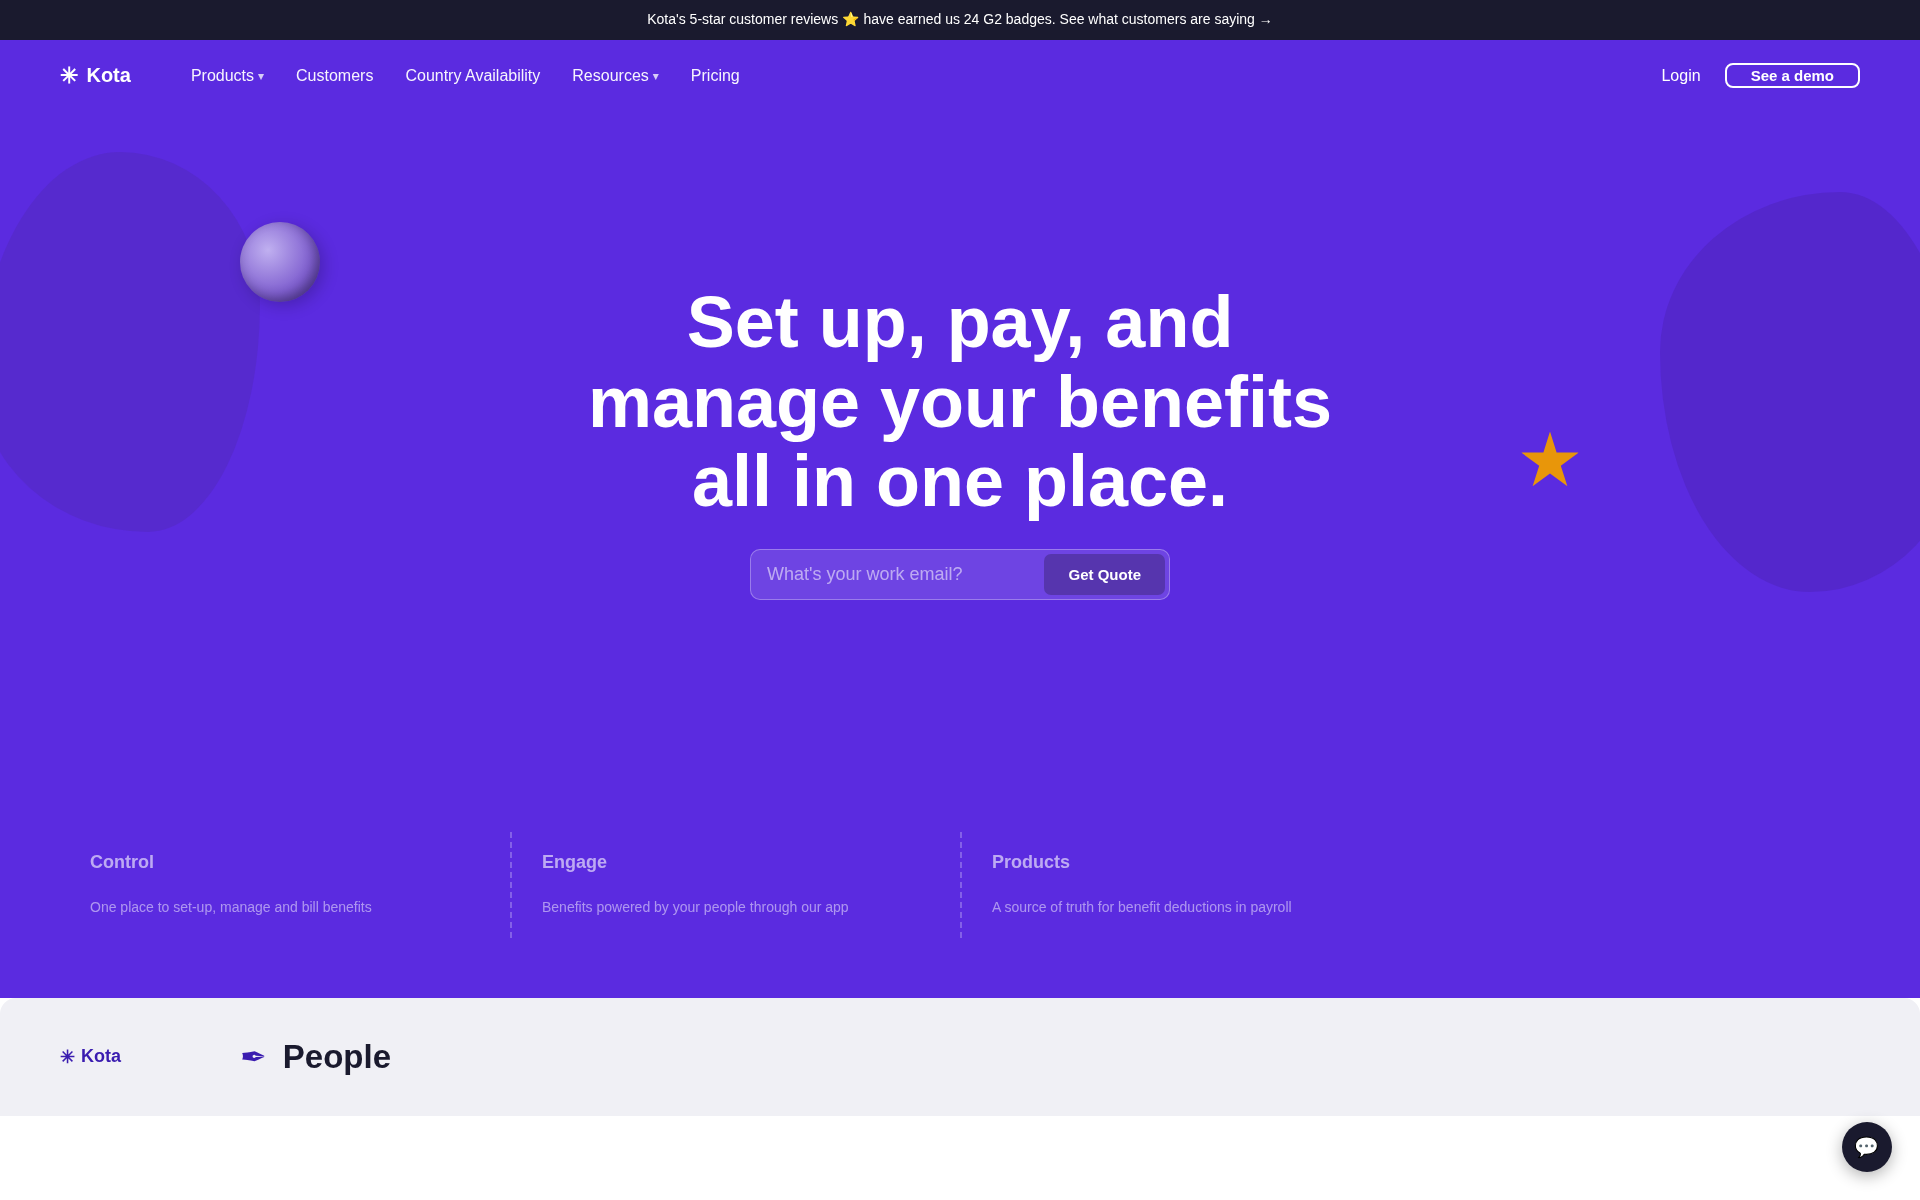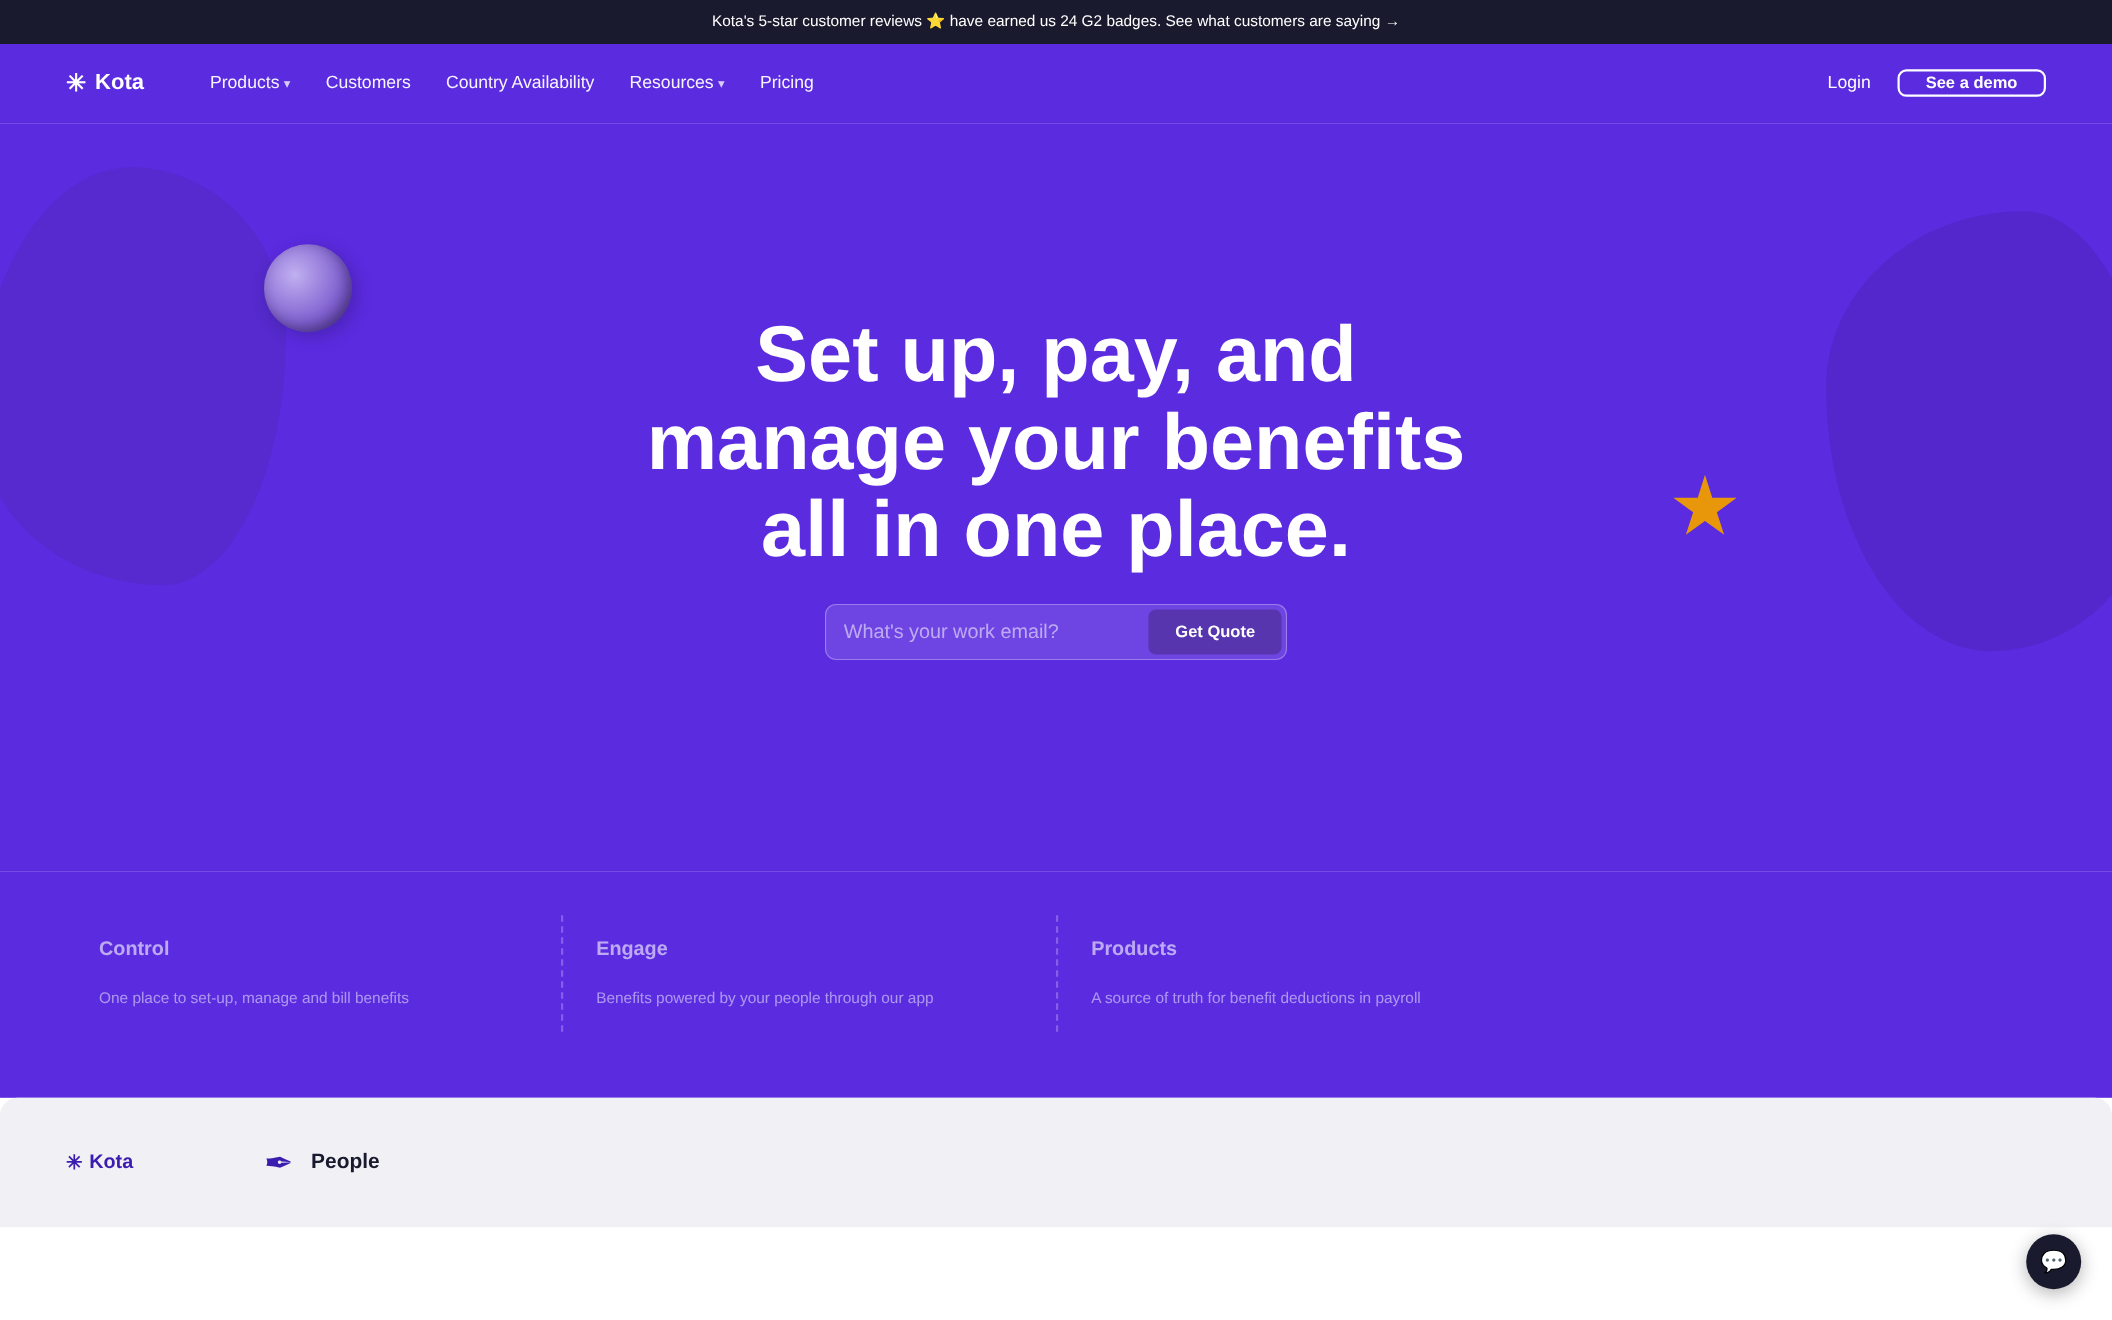--- a/index.html
+++ b/index.html
@@ -248,21 +248,21 @@
     .people-section {
       display: flex;
       align-items: center;
       gap: 16px;
     }
     .people-icon {
       font-size: 32px;
       color: #3a1cb0;
     }
     .people-title {
-      font-size: 19px;
+      font-size: 33px;
       font-weight: 700;
       color: #1a1a2e;
     }
 
     
     .chat-btn {
       position: fixed;
       bottom: 28px;
       right: 28px;
       width: 50px;

